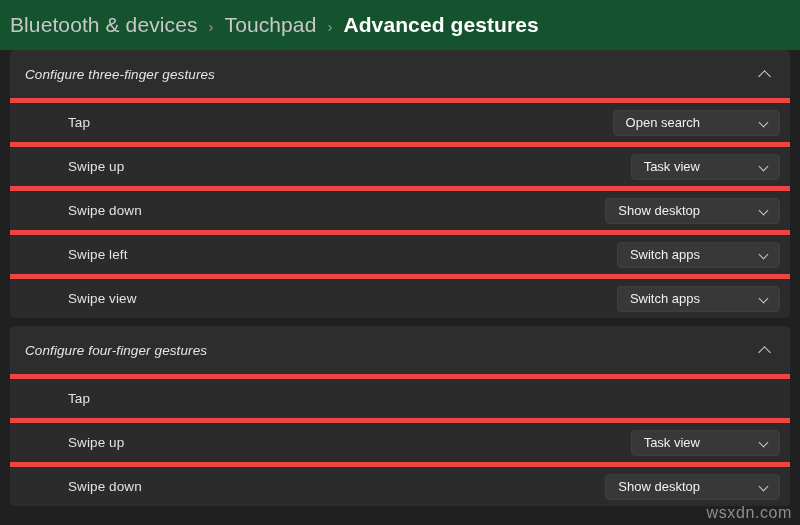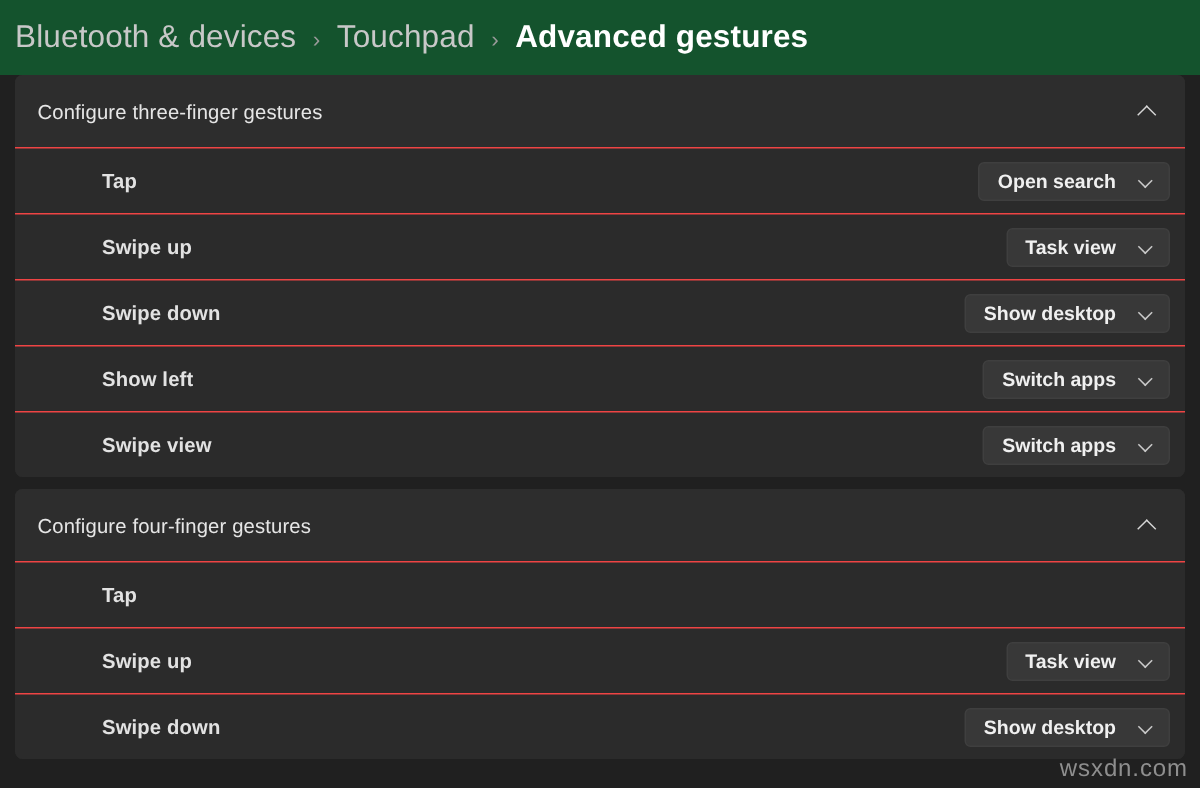--- a/index.html
+++ b/index.html
@@ -64,20 +64,21 @@
     justify-content: space-between;
     padding: 0 15px;
     box-sizing: border-box;
     background: #2d2d2d;
     cursor: pointer;
   }
   .section-title {
     font-size: 13.5px;
     color: #e6e6e6;
     letter-spacing: 0.1px;
+    font-style: italic;
   }
   .chevron-up {
     width: 14px;
     height: 14px;
     display: inline-block;
     position: relative;
     margin-right: 3px;
   }
   .chevron-up::before {
     content: "";
@@ -93,42 +94,42 @@
 
   
   .setting-row {
     height: 44px;
     display: flex;
     align-items: center;
     justify-content: space-between;
     padding: 0 10px 0 58px;
     box-sizing: border-box;
     background: #2b2b2b;
-    border-top: 1px solid #ef4444;
-    font-weight: bold;
+    border-top: 5px solid #ef4444;
   }
   .row-label {
     font-size: 13.5px;
     color: #e2e2e2;
     letter-spacing: 0.1px;
   }
 
   
   .dropdown {
     background: #383838;
     border: 1px solid #3f3f3f;
     border-radius: 4px;
     height: 26px;
     display: inline-flex;
     align-items: center;
     padding: 0 8px 0 12px;
     box-sizing: border-box;
     cursor: pointer;
     min-width: 78px;
     justify-content: space-between;
+    gap: 44px;
   }
   .dropdown-value {
     font-size: 13px;
     color: #f0f0f0;
     white-space: nowrap;
   }
   .chevron-down {
     width: 14px;
     height: 14px;
     display: inline-block;
@@ -191,21 +192,21 @@
         </div>
       </div>
       <div class="setting-row">
         <span class="row-label">Swipe down</span>
         <div class="dropdown">
           <span class="dropdown-value">Show desktop</span>
           <span class="chevron-down"></span>
         </div>
       </div>
       <div class="setting-row">
-        <span class="row-label">Show left</span>
+        <span class="row-label">Swipe left</span>
         <div class="dropdown">
           <span class="dropdown-value">Switch apps</span>
           <span class="chevron-down"></span>
         </div>
       </div>
       <div class="setting-row">
         <span class="row-label">Swipe view</span>
         <div class="dropdown">
           <span class="dropdown-value">Switch apps</span>
           <span class="chevron-down"></span>

